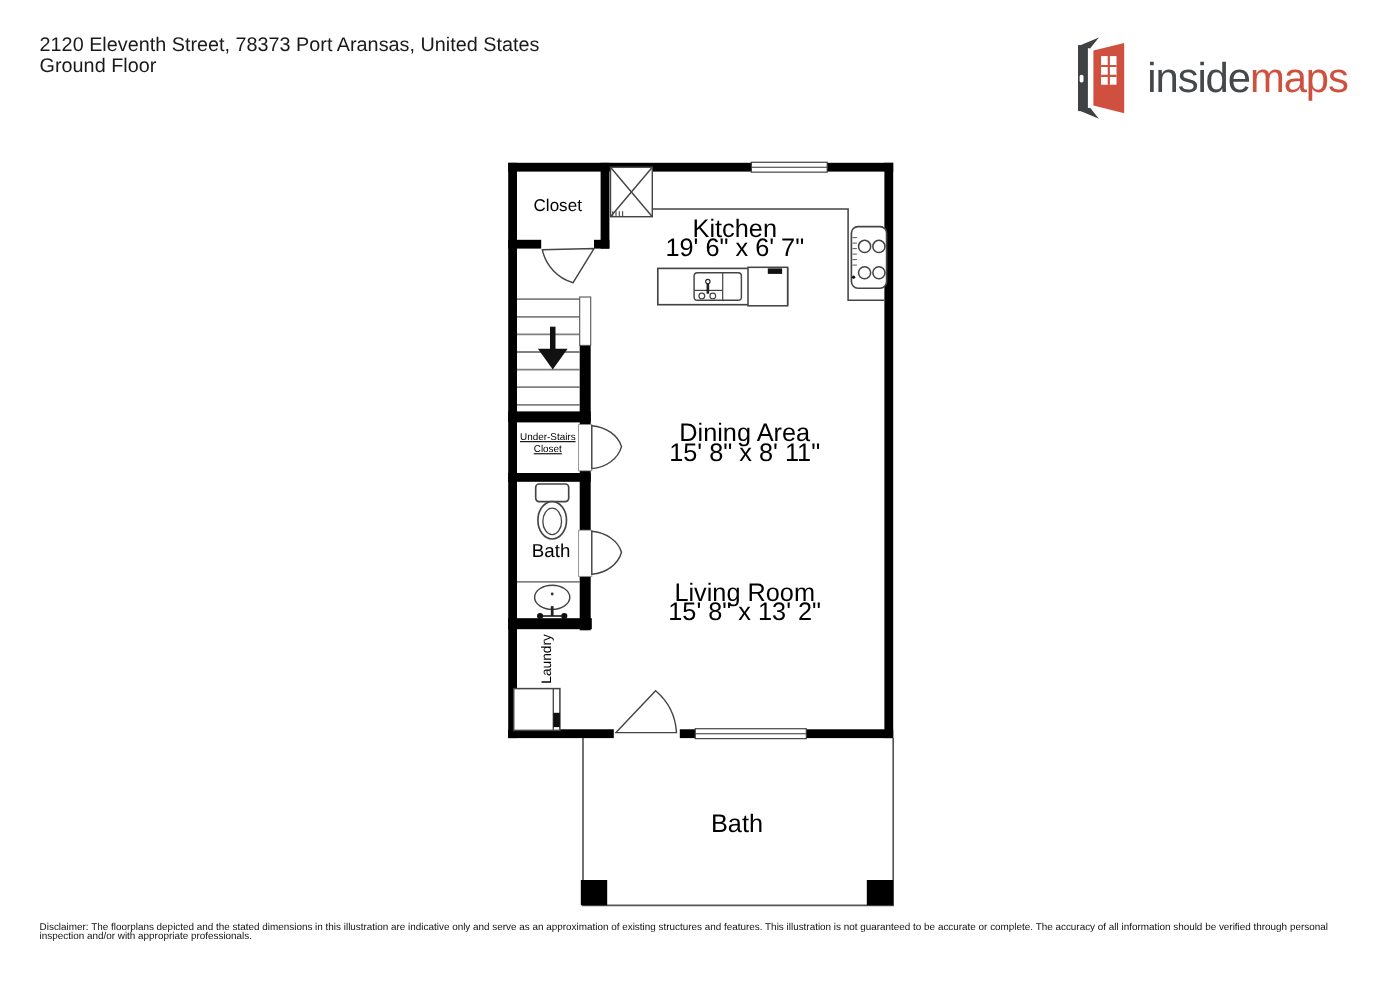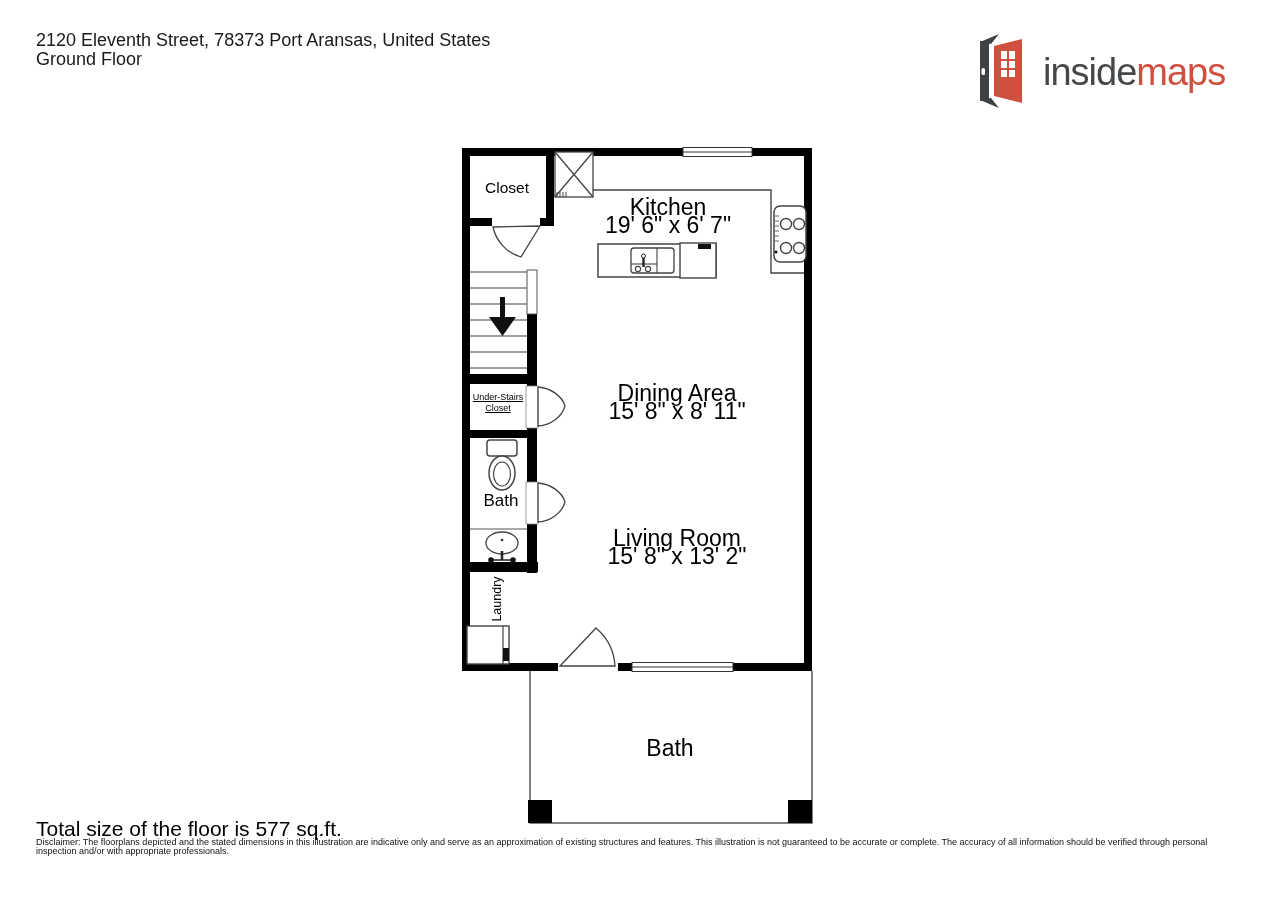--- a/index.html
+++ b/index.html
@@ -197,16 +197,15 @@
     <div>Under-Stairs</div>
     <div>Closet</div>
   </div>
 
   <div class="rlabel bath" style="left:501px;top:492px;">Bath</div>
 
   <div class="rlabel laundry" style="left:497px;top:599px;">Laundry</div>
 
   <div class="rlabel" style="left:670px;top:739px;">Bath</div>
 
-  <div class="footer-total">Total size of the floor is 577 sq.ft.</div>
   <div class="footer-disc">Disclaimer: The floorplans depicted and the stated dimensions in this illustration are indicative only and serve as an approximation of existing structures and features. This illustration is not guaranteed to be accurate or complete. The accuracy of all information should be verified through personal inspection and/or with appropriate professionals.</div>
 
 </div>
 
 </body></html>

